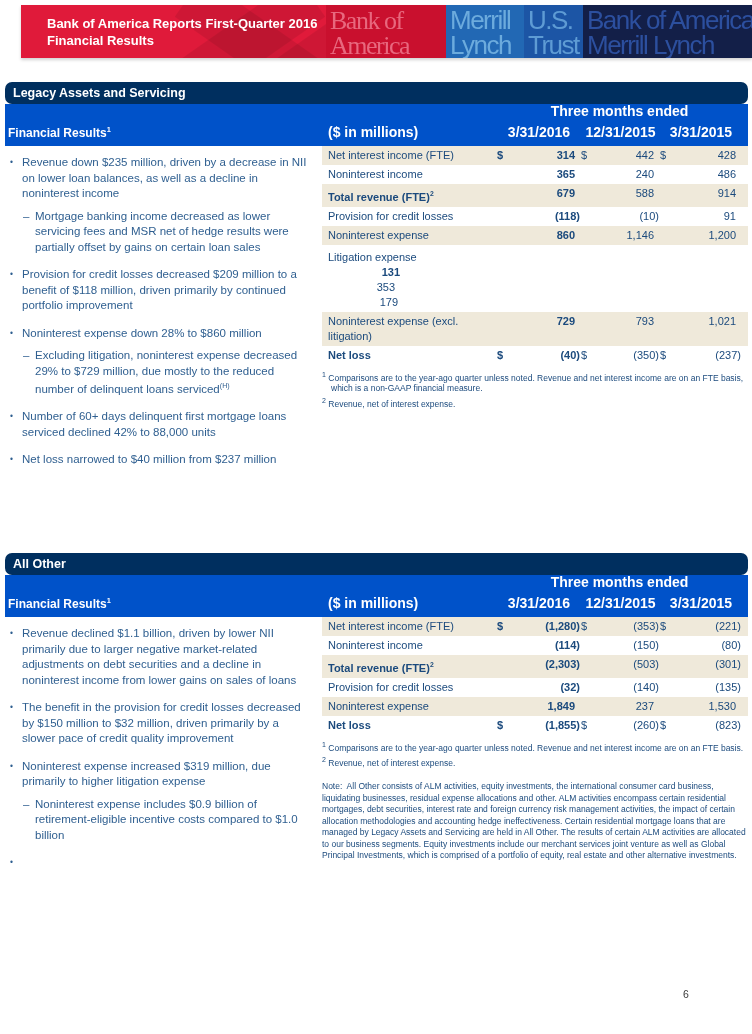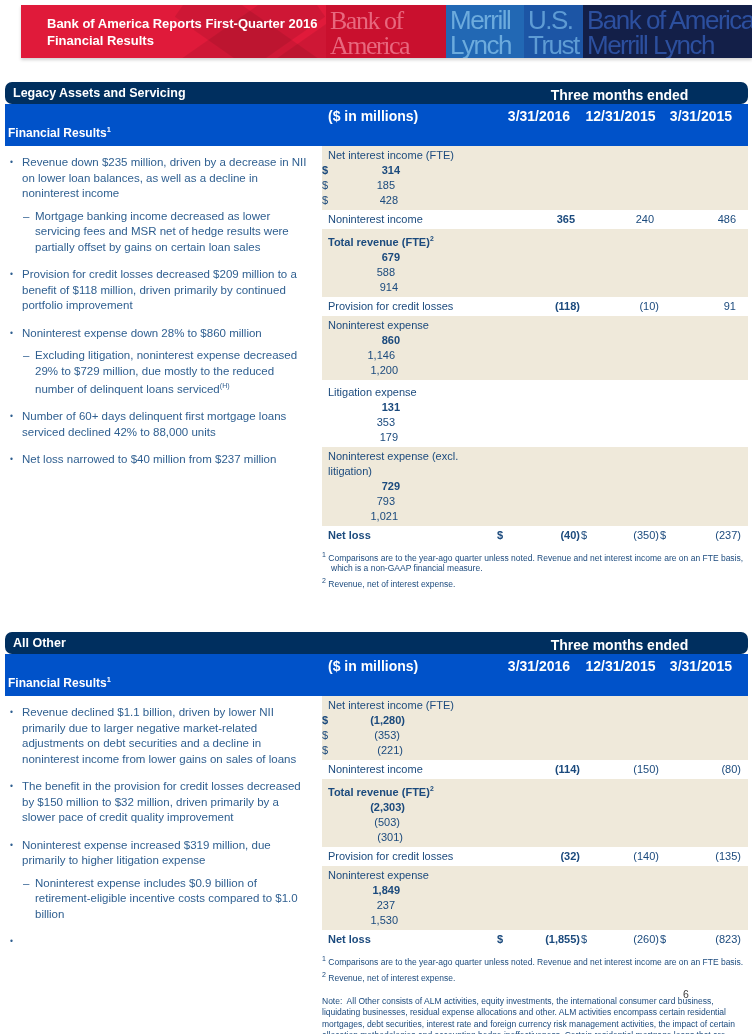--- a/index.html
+++ b/index.html
@@ -25,21 +25,21 @@
 
   
   .section { margin:0 4px 0 5px; }
   .section.first { margin-top:82px; }
   .secbar { background:var(--navy,#002f5f); color:#fff; font-weight:bold; font-size:12.5px; padding:4px 0 5px 8px; height:13px;border-radius:7px; }
   .bluebar { background:var(--blue,#0052c9); color:#fff; font-weight:bold; height:42px; display:flex; justify-content:space-between; align-items:flex-end; }
   .fr { font-size:12px; padding:0 0 6px 3px; }
   .fr sup, .c-label sup { font-size:0.62em; }
   .thead { width:426px; font-size:14px; flex:none; }
   .tme { margin-left:175px; width:245px; text-align:center; padding-bottom:5px; }
-  .hrow { display:flex; padding-bottom:22px; }
+  .hrow { display:flex; padding-bottom:6px; }
   .h-units { width:169px; padding-left:6px; flex:none; }
   .hdates { display:flex; flex:none; }
   .hdate { display:inline-block; text-align:center; }
   .hdate.g0 { width:84px; } .hdate.g1 { width:79px; } .hdate.g2 { width:82px; }
 
   
   .content { display:flex; align-items:flex-start; }
   .content.tall { min-height:365px; }
   .left { width:317px; flex:none; padding:5px 12px 0 3px; box-sizing:border-box; }
   .right { width:426px; flex:none; }
@@ -47,21 +47,21 @@
   
   .bullet { display:flex; font-size:11.5px; line-height:15.5px; color:var(--bullet-blue,#2f5f90); margin-top:12px; }
   .bullets > .bullet:first-child { margin-top:4px; }
   .bullet.sub { margin-top:7px; padding-left:13px; }
   .mk { flex:none; width:12px; padding-left:2px; }
   .mk-dot { font-size:8.5px; line-height:15.5px; }
   .btext sup { font-size:0.62em; }
 
   
   .trow { display:flex; align-items:flex-start; font-size:11px; line-height:15px; padding:2px 0; color:var(--tblue,#1b4a7d); }
-  .trow.shaded { background:var(--cream,#efe9da);flex-direction:column; }
+  .trow.shaded { background:var(--cream,#efe9da); }
   .trow.gap-before { margin-top:3px;flex-direction:column; }
   .trow.bold-row .c-label { font-weight:bold; }
   .c-label { width:169px; padding-left:6px; flex:none; }
   .grp { display:flex; flex:none; }
   .grp.g0 { width:84px; font-weight:bold; }
   .grp.g1 { width:79px; }
   .grp.g2 { width:82px; }
   .grp .d { flex:none; }
   .grp .v { flex:1; text-align:right; padding-right:6px; }
   .grp .v.paren { padding-right:1px; }
@@ -165,21 +165,21 @@
       <div class="right">
         <div>
             <div class="trow shaded">
               <span class="c-label">Net interest income (FTE)</span>
               <span class="grp g0">
                 <span class="d">$</span>
                 <span class="v">314</span>
               </span>
               <span class="grp g1">
                 <span class="d">$</span>
-                <span class="v">185</span>
+                <span class="v">442</span>
               </span>
               <span class="grp g2">
                 <span class="d">$</span>
                 <span class="v">428</span>
               </span>
             </div>
             <div class="trow">
               <span class="c-label">Noninterest income</span>
               <span class="grp g0">
                 <span class="d"></span>

